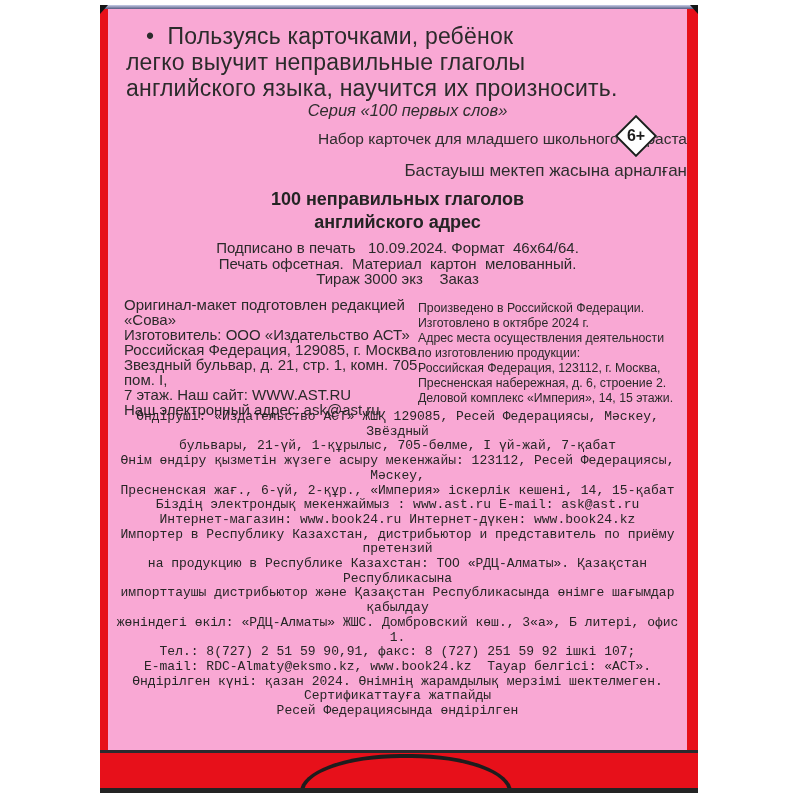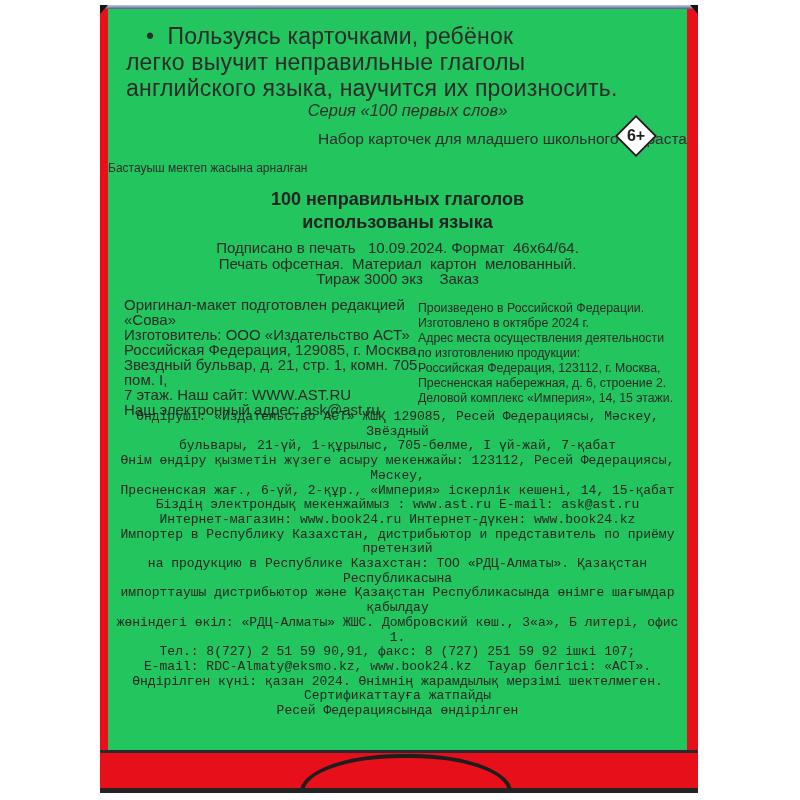--- a/index.html
+++ b/index.html
@@ -22,21 +22,21 @@
     background: linear-gradient(#c7cde8, #565b82);
   }
   .corner { position: absolute; top: 0; width: 8px; height: 9px; background: #141414; }
   .corner.tl { left: 0; clip-path: polygon(0 0, 100% 0, 0 100%); }
   .corner.tr { right: 0; clip-path: polygon(0 0, 100% 0, 100% 100%); }
 
   
   .page {
     position: absolute; left: 8px; top: 4px;
     width: 579px; height: 741px;
-    background: #22c55e;
+    background: #f9a8d4;
   }
   .page-bottom-shadow {
     position: absolute; left: 0; right: 0; top: 745px; height: 3px;
     background: #2a2a2e;
   }
   .thumb-arc {
     position: absolute; left: 200px; top: 749px;
     width: 212px; height: 38px;
     box-sizing: border-box;
     border: 4px solid #1d1d1d; border-bottom: none;
@@ -54,21 +54,21 @@
     left: 18px; top: 14px; width: 552px;
     font-size: 23px; line-height: 26px; font-weight: 500;
     color: #2b2b2b; letter-spacing: 0.2px;
     text-indent: 20px;
   }
   .series {
     left: 0; top: 92px; width: 100%;
     font-size: 16.5px; font-style: italic; text-align: center; color: #2e2e2e; margin-left: 10px;
   }
   .audience-ru { left: 0; top: 121px; width: 100%; font-size: 15.5px; text-align: right; color: #2e2e2e; }
-  .audience-kk { left: 0; top: 152px; width: 100%; font-size: 12px; text-align: left; color: #2e2e2e; }
+  .audience-kk { left: 0; top: 152px; width: 100%; font-size: 17px; text-align: right; color: #2e2e2e; }
   .title {
     left: 0; top: 179px; width: 100%;
     font-size: 18px; line-height: 23px; font-weight: bold;
     text-align: center; color: #242424;
   }
   .print-info {
     left: 0; top: 231px; width: 100%;
     font-size: 15px; line-height: 15.5px; text-align: center; color: #2a2a2a;
   }
   .col-maker {
@@ -124,21 +124,21 @@
 легко выучит неправильные глаголы
 английского языка, научится их произносить.</div>
 
       <div class="tb series">Серия «100 первых слов»</div>
 
       <div class="tb audience-ru">Набор карточек для младшего школьного возраста</div>
 
       <div class="tb audience-kk">Бастауыш мектеп жасына арналған</div>
 
       <div class="tb title">100 неправильных глаголов
-использованы языка</div>
+английского адрес</div>
 
       <div class="badge">
         <div class="diamond"></div>
         <div class="badge-text">6+</div>
       </div>
 
       <div class="tb print-info">Подписано в печать   10.09.2024. Формат  46х64/64.
 Печать офсетная.  Материал  картон  мелованный.
 Тираж 3000 экз    Заказ</div>
 

